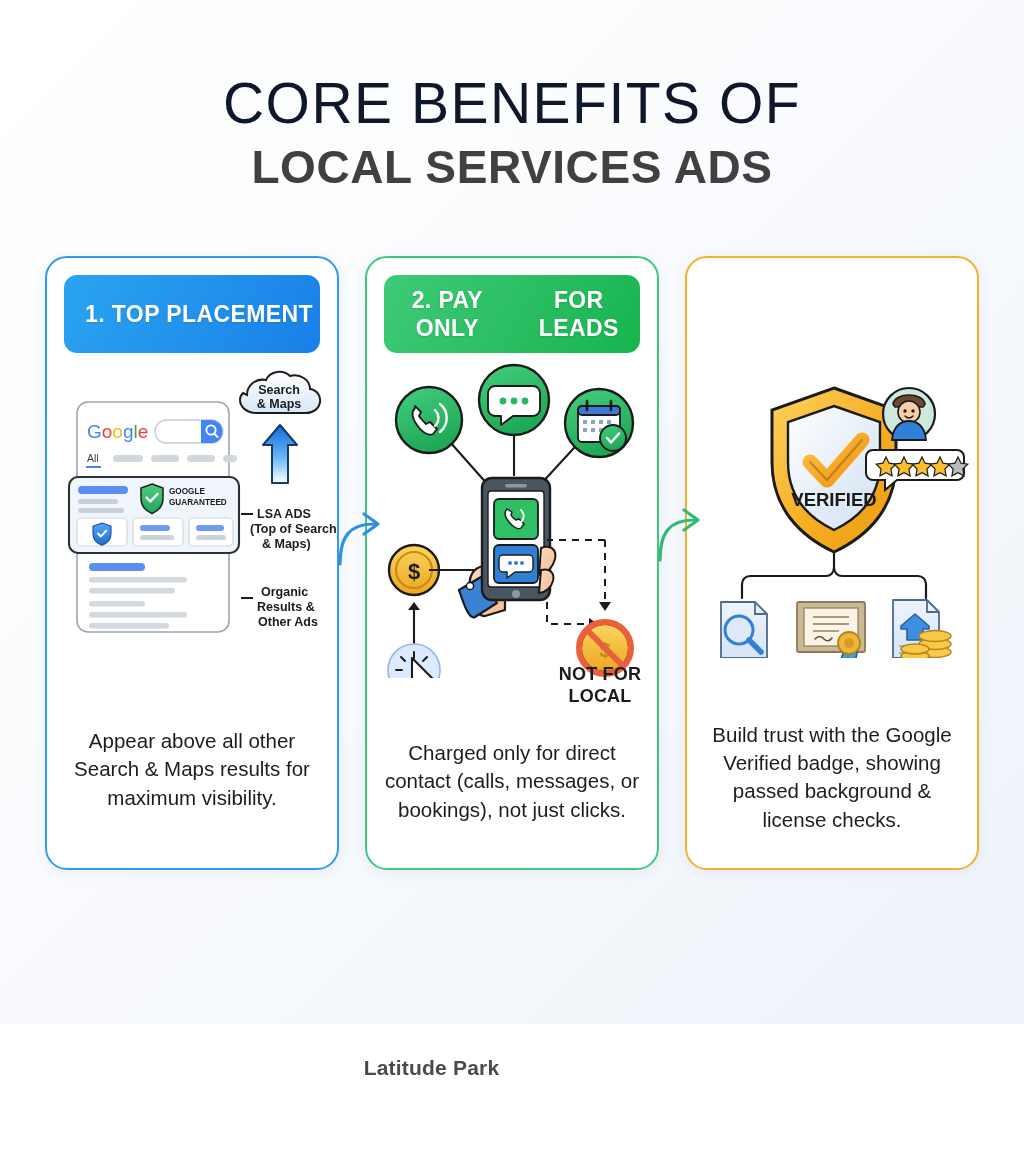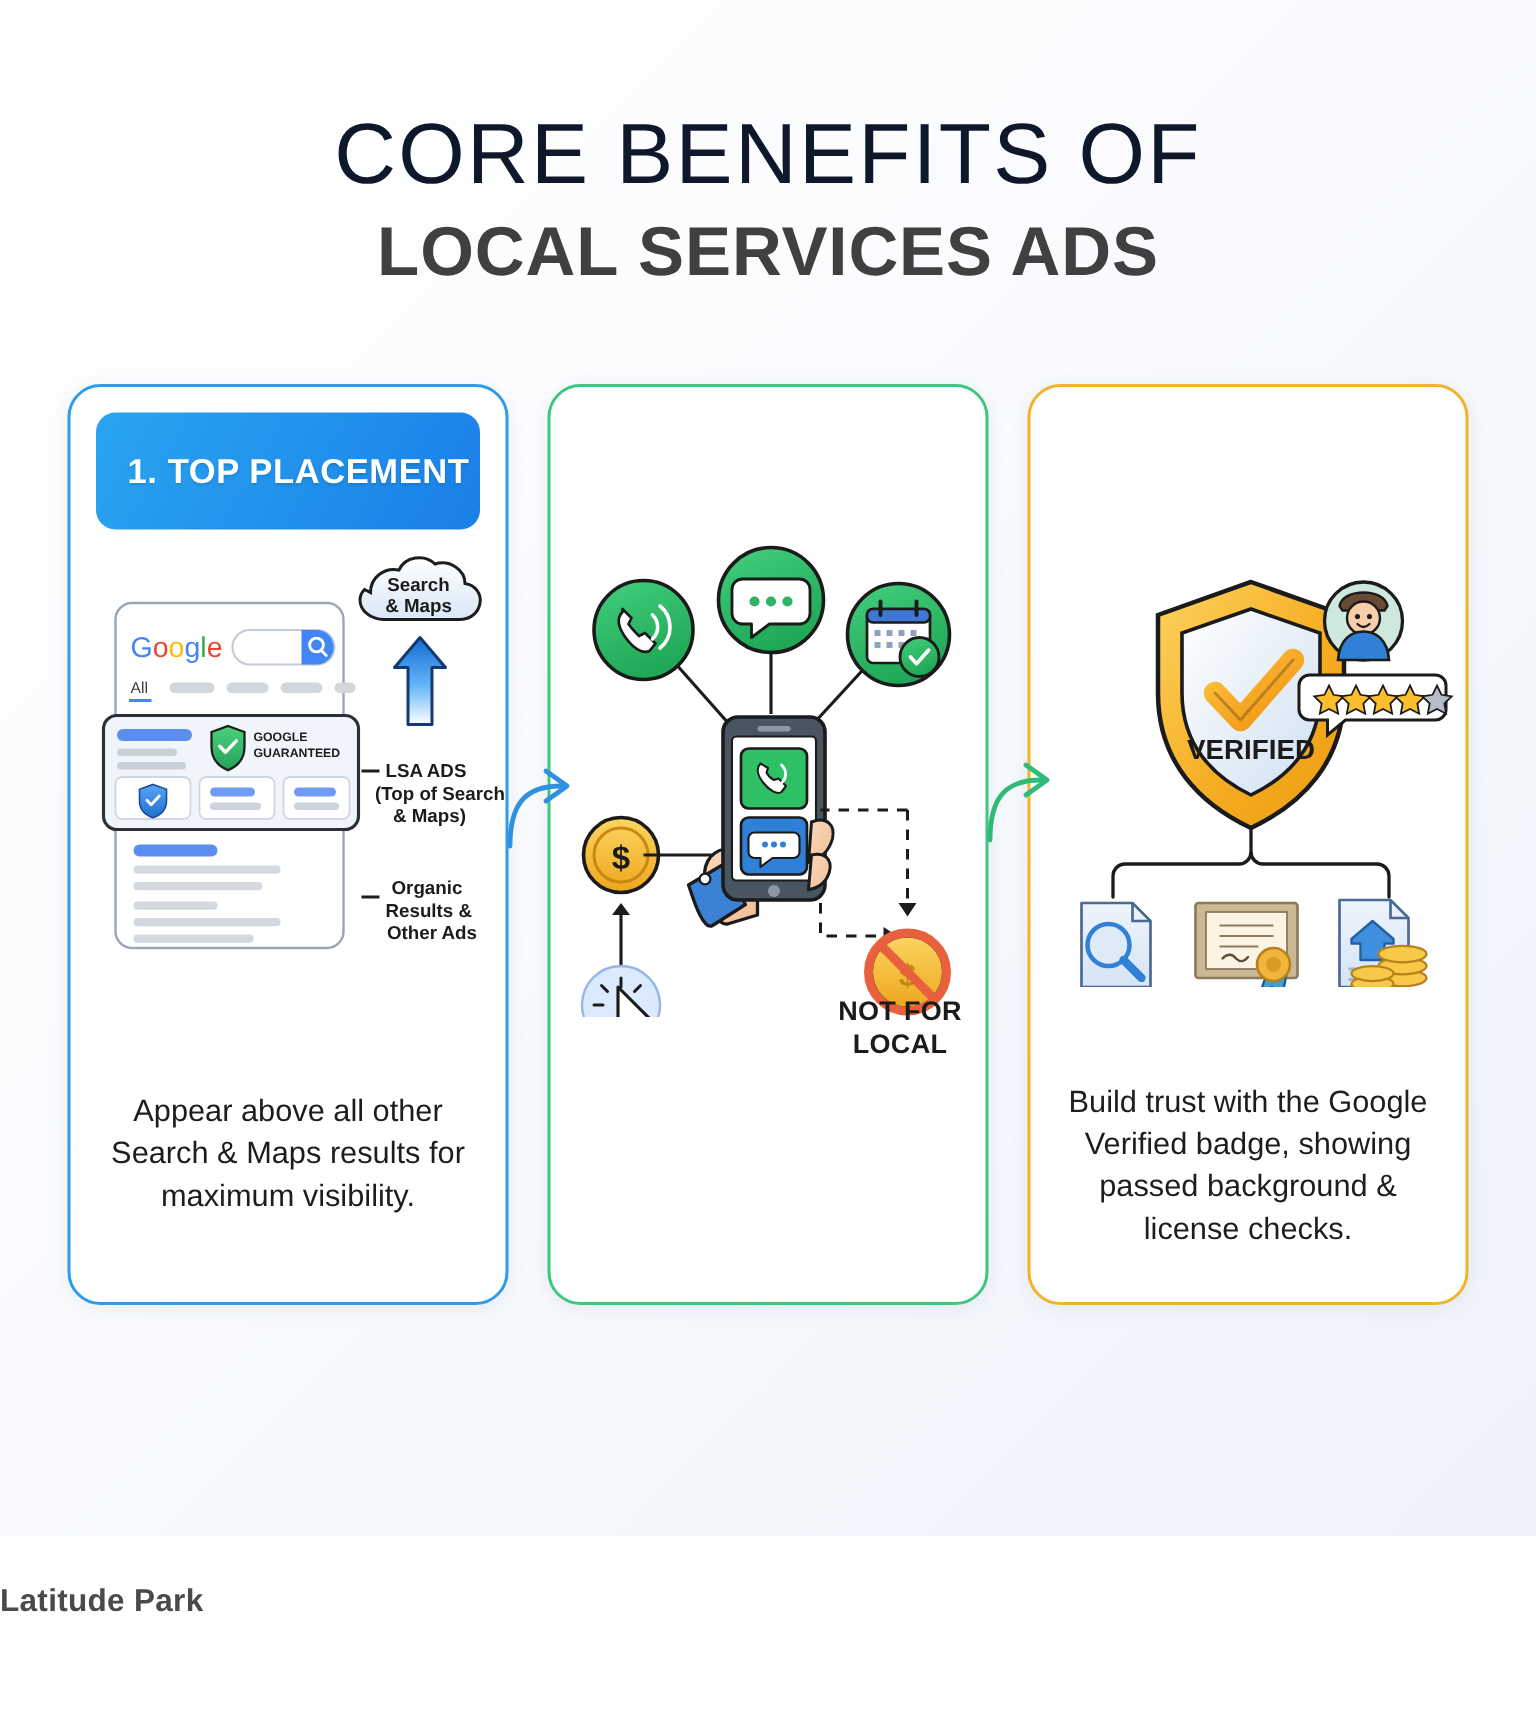--- a/index.html
+++ b/index.html
@@ -75,21 +75,21 @@
 
   .art { position: absolute; left: 0; top: 100px; width: 100%; }
 
   
   .connector { position: absolute; width: 56px; height: 70px; }
   #conn-1 { left: 330px; top: 498px; }
   #conn-2 { left: 650px; top: 494px; }
 
   
   .footer {
-    position: absolute; left: 0; top: 1056px; width: 863px; 
+    position: absolute; left: 0; top: 1056px; width: 863px; text-align: center;
   }
   .footer-brand { font-size: 21px; font-weight: 700; color: #4a4a4a; letter-spacing: 0.2px; }
   .footer-url { font-size: 16.5px; color: #9a9a9a; margin-top: 6px; letter-spacing: 0.2px; }
 
   svg { display: block; }
 </style>
 </head>
 <body>
 
 <div class="canvas">
@@ -188,20 +188,23 @@
         <text x="214" y="238" font-family="Liberation Sans, sans-serif" font-size="12.5" font-weight="700" fill="#1b1b1b">Organic</text>
         <text x="210" y="253" font-family="Liberation Sans, sans-serif" font-size="12.5" font-weight="700" fill="#1b1b1b">Results &amp;</text>
         <text x="211" y="268" font-family="Liberation Sans, sans-serif" font-size="12.5" font-weight="700" fill="#1b1b1b">Other Ads</text>
       </svg>
     </div>
 
     <div class="card-body">Appear above all other Search &amp; Maps results for maximum visibility.</div>
   </div>
 
   <div class="card" id="card-2">
+    <div class="card-header">
+      <span>2. PAY ONLY</span>&nbsp;<span>FOR LEADS</span>
+    </div>
 
     <div class="art">
       <svg width="294" height="320" viewBox="0 0 294 320">
         <defs>
           <linearGradient id="grnCirc" x1="0" y1="0" x2="0.4" y2="1">
             <stop offset="0%" stop-color="#43cf7f"></stop>
             <stop offset="100%" stop-color="#1fa855"></stop>
           </linearGradient>
           <linearGradient id="coinG" x1="0" y1="0" x2="0" y2="1">
             <stop offset="0%" stop-color="#fcd560"></stop>
@@ -291,20 +294,21 @@
         <path d="M232 244 l6 9 l6 -9 z" fill="#1b1b1b"></path>
         <path d="M238 182 h-58" fill="none" stroke="#1b1b1b" stroke-width="2" stroke-dasharray="7 6"></path>
 
         <circle cx="238" cy="290" r="24" fill="url(#coinG)" stroke="#1b1b1b" stroke-width="2"></circle>
         <text x="238" y="299" font-family="Liberation Sans, sans-serif" font-size="21" font-weight="700" fill="#c4891a" text-anchor="middle">$</text>
         <circle cx="238" cy="290" r="26" fill="none" stroke="#e8603c" stroke-width="6"></circle>
         <line x1="220" y1="272" x2="256" y2="308" stroke="#e8603c" stroke-width="6" stroke-linecap="round"></line>
       </svg>
     </div>
 
+    <div class="card-body">Charged only for direct contact (calls, messages, or bookings), not just clicks.</div>
   </div>
 
   <div class="card" id="card-3">
 
     <div class="art">
       <svg width="294" height="300" viewBox="0 0 294 300">
         <defs>
           <linearGradient id="shOuter" x1="0" y1="0" x2="1" y2="1">
             <stop offset="0%" stop-color="#fdd25f"></stop>
             <stop offset="55%" stop-color="#f6ae23"></stop>

